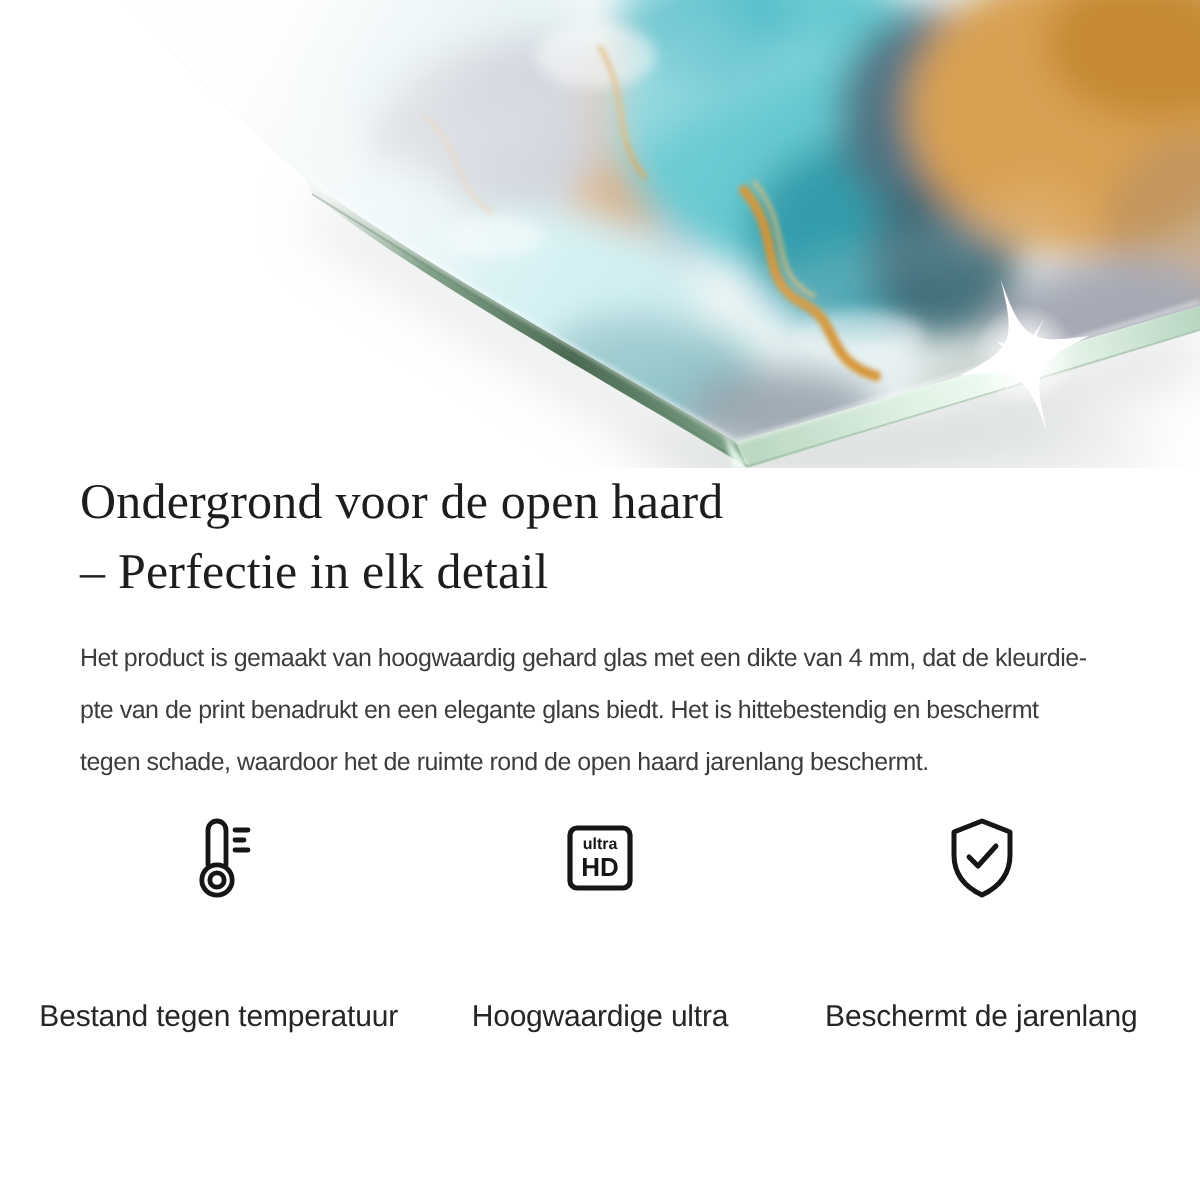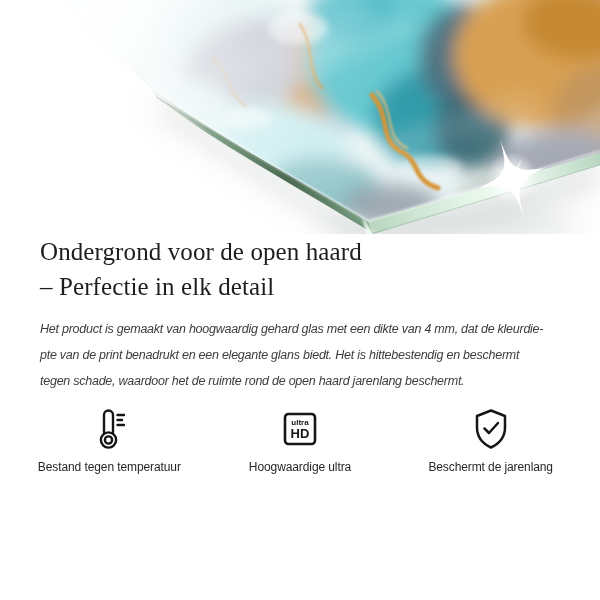--- a/index.html
+++ b/index.html
@@ -10,29 +10,29 @@
   .hero{margin:0;height:234px;overflow:hidden;background:#fff;}
   .hero svg{display:block;}
   .content{padding:0 40px;}
   h1{
     margin:0;font-family:Liberation Serif, serif;
     font-weight:400;font-size:25px;line-height:35px;color:var(--heading_text,#1d1d1d);
     white-space:pre-line;letter-spacing:.1px;
   }
   .para{
     margin:12px 0 0;font-size:12.5px;line-height:26px;color:var(--body_text,#3c3c3c);
-    white-space:pre-line;letter-spacing:-.25px;font-style:italic;
+    white-space:pre-line;letter-spacing:-.25px;
   }
   .features{
     margin:12px -26px 0;display:grid;grid-template-columns:repeat(3,1fr);
     row-gap:18px;
   }
-  .feature{display:flex;flex-direction:column;align-items:center;}
+  .feature{display:flex;flex-direction:column;align-items:center;gap:40px;}
   .feature .icon{height:46px;display:flex;align-items:center;justify-content:center;color:var(--icon,#161616);}
-  .feature .flabel{margin-top:8px;font-size:12px;color:var(--label_text,#262626);letter-spacing:-.1px;}
+  .feature .flabel{margin-top:8px;font-size:15px;color:var(--label_text,#262626);letter-spacing:-.1px;}
   svg text{font-family:"Liberation Sans",sans-serif;}
 </style>
 </head>
 <body>
 
 <div class="page">
 
   <figure class="hero">
     <svg viewBox="0 0 600 240" width="600" height="240">
       <defs>

